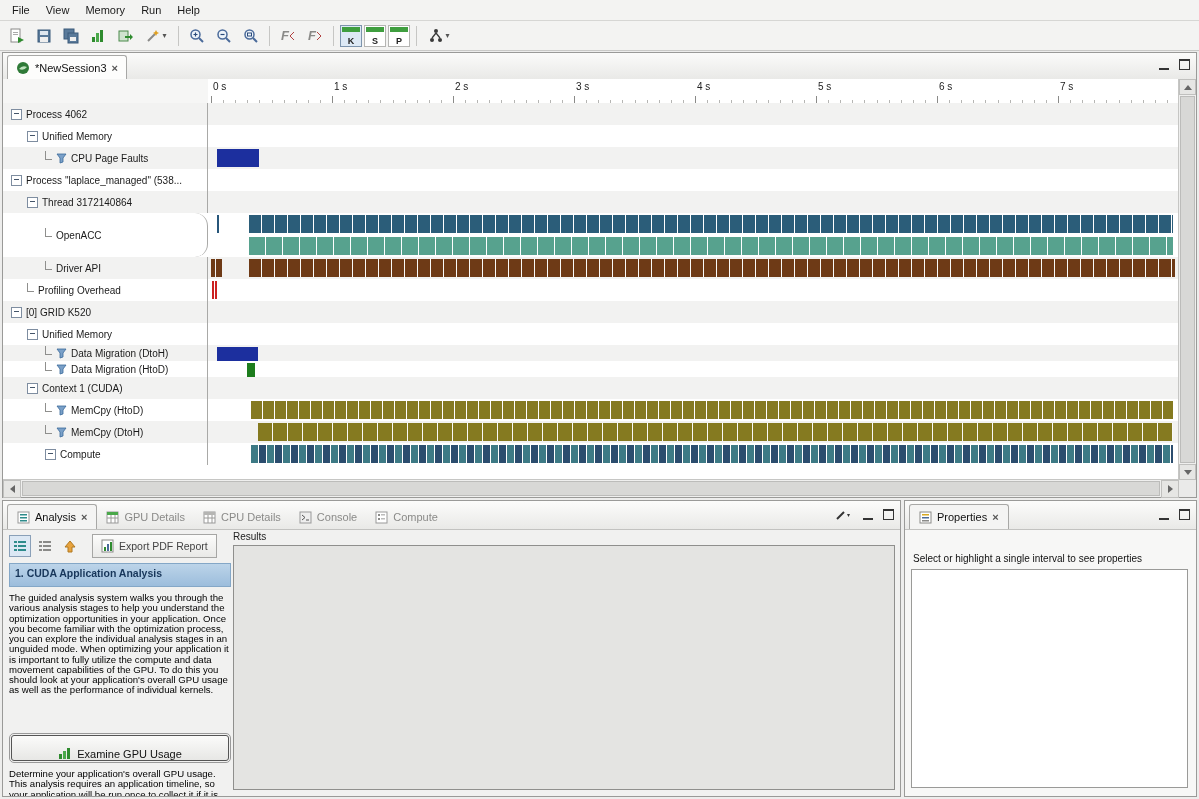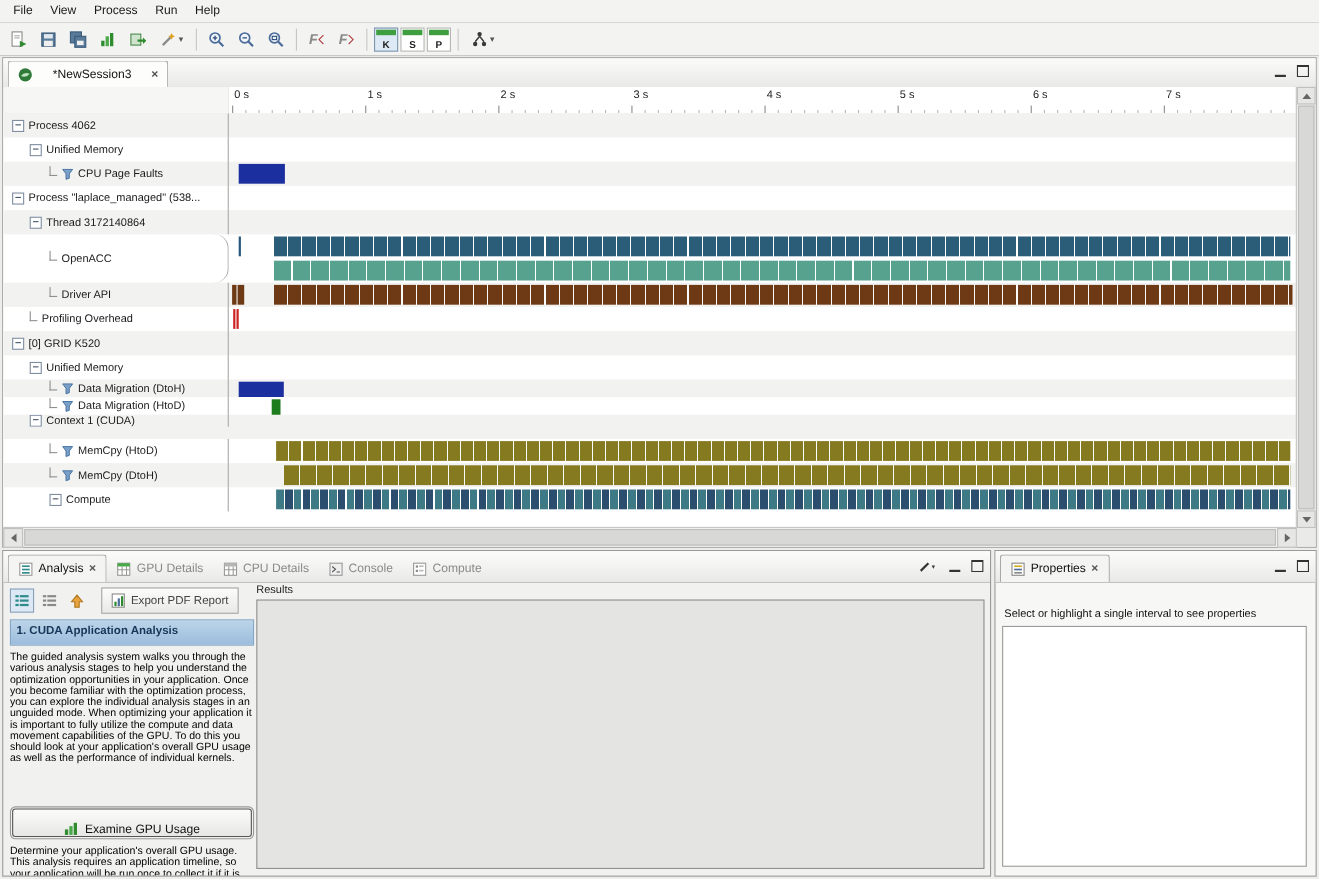--- a/index.html
+++ b/index.html
@@ -23,21 +23,21 @@
   .kbtn{width:20px;height:20px;background:#fff;border:1px solid #b5b5b3;position:relative;margin:0 1px;}
   .kbtn .seg-top{position:absolute;top:1px;left:1px;right:1px;height:5px;background:#3f9e3f;}
   .kbtn .seg-letter{position:absolute;bottom:0;left:0;right:0;text-align:center;font-size:9px;font-weight:bold;color:#222;}
   .kbtn.pressed{border:1px solid #7d94ad;background:#dde9f5;}
 
   
   .timeline-panel{position:absolute;top:52px;left:2px;width:1193px;height:444px;
                   border:1px solid #9a9a98;background:#fff;}
   .tabstrip{height:26px;background:linear-gradient(#fbfbfa,#e9e9e7);border-bottom:1px solid #b9b9b7;
             display:flex;align-items:flex-end;position:relative;}
-  .tab{height:23px;display:flex;align-items:center;gap:18px;padding:0 8px;color:#666;}
+  .tab{height:23px;display:flex;align-items:center;gap:5px;padding:0 8px;color:#666;}
   .tab.selected{background:#fdfdfc;border:1px solid #a8a8a6;border-bottom:none;
                 border-radius:3px 3px 0 0;color:#111;margin-left:4px;}
   .tab-close{font-size:11px;color:#555;font-weight:bold;cursor:default;}
   .winbtns{position:absolute;right:6px;top:6px;display:flex;gap:10px;}
   .minbtn{width:10px;height:9px;border-bottom:2px solid #333;}
   .maxbtn{width:9px;height:8px;border:1px solid #333;border-top:2px solid #333;}
 
   .tl-body{position:absolute;top:26px;left:0;right:0;bottom:0;}
   .ruler-spacer{position:absolute;top:0;left:0;width:205px;height:24px;background:#f6f6f5;
                 border-right:1px solid #a9a9a7;border-bottom:1px solid #c2c2c0;}
@@ -114,21 +114,21 @@
   .f-letter{font-weight:bold;color:#8a8a88;font-size:13px;font-style:italic;}
 </style>
 </head>
 <body>
 
 <div class="app">
 
   <div class="menubar">
       <span class="menu-item">File</span>
       <span class="menu-item">View</span>
-      <span class="menu-item">Process</span>
+      <span class="menu-item">Memory</span>
       <span class="menu-item">Run</span>
       <span class="menu-item">Help</span>
     </div>
 
   <div class="toolbar">
     <div class="tbtn">
         <span class="ico">
           <svg width="16" height="16">
             <rect x="2" y="1" width="9" height="13" fill="#fff" stroke="#8a8a88"></rect>
             <rect x="4" y="4" width="5" height="1" fill="#aaa"></rect>
@@ -652,21 +652,21 @@
                 <svg width="11" height="11">
                   <path d="M1 1 H10 L7 5 V9 L4 10 V5 Z" fill="#7aa0c8" stroke="#3a6a9a" stroke-width="0.8"></path>
                 </svg>
               </span>
               <span class="tl-text">Data Migration (HtoD)</span>
             </div>
             <div class="tl-track">
               <div class="bar" style="left: 39.3px; width: 7.26px; top: 2px; height: 18px; background: rgb(29, 125, 29);"></div>
             </div>
           </div>
-          <div class="tl-row alt" style="height: 22px; flex-direction: column;">
+          <div class="tl-row alt" style="height: 22px;">
             <div class="tl-label" style="padding-left: 24px;">
               <span class="expander"></span>
               <span class="tl-text">Context 1 (CUDA)</span>
             </div>
             <div class="tl-track"></div>
           </div>
           <div class="tl-row" style="height: 22px;">
             <div class="tl-label" style="padding-left: 42px;">
               <span class="lconn"></span>
               <span class="funnel">

